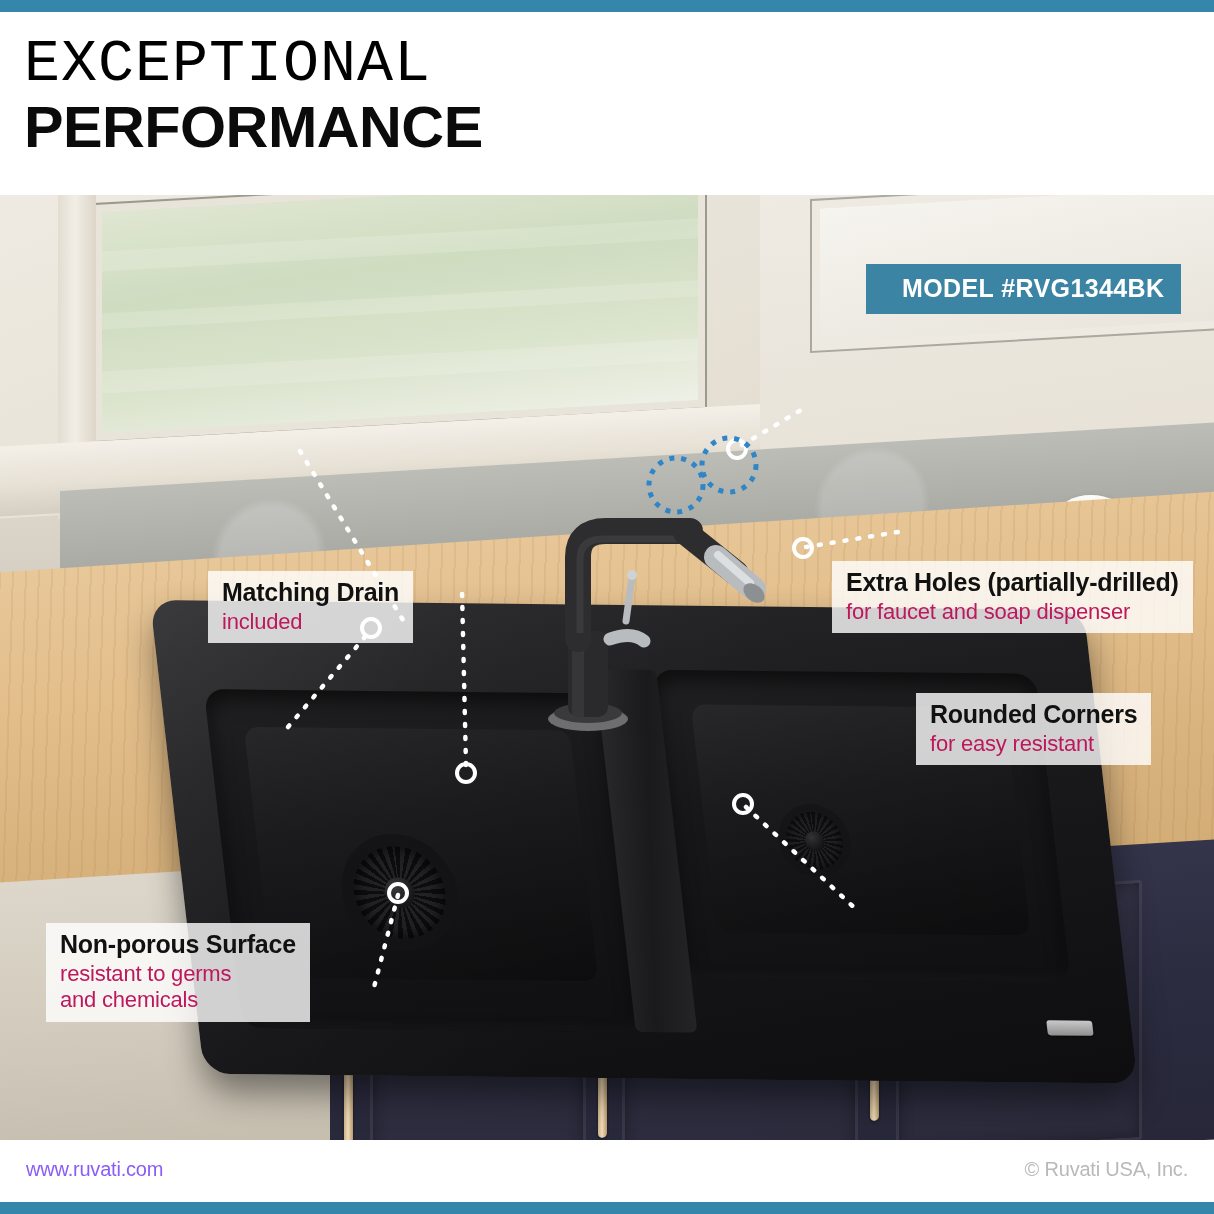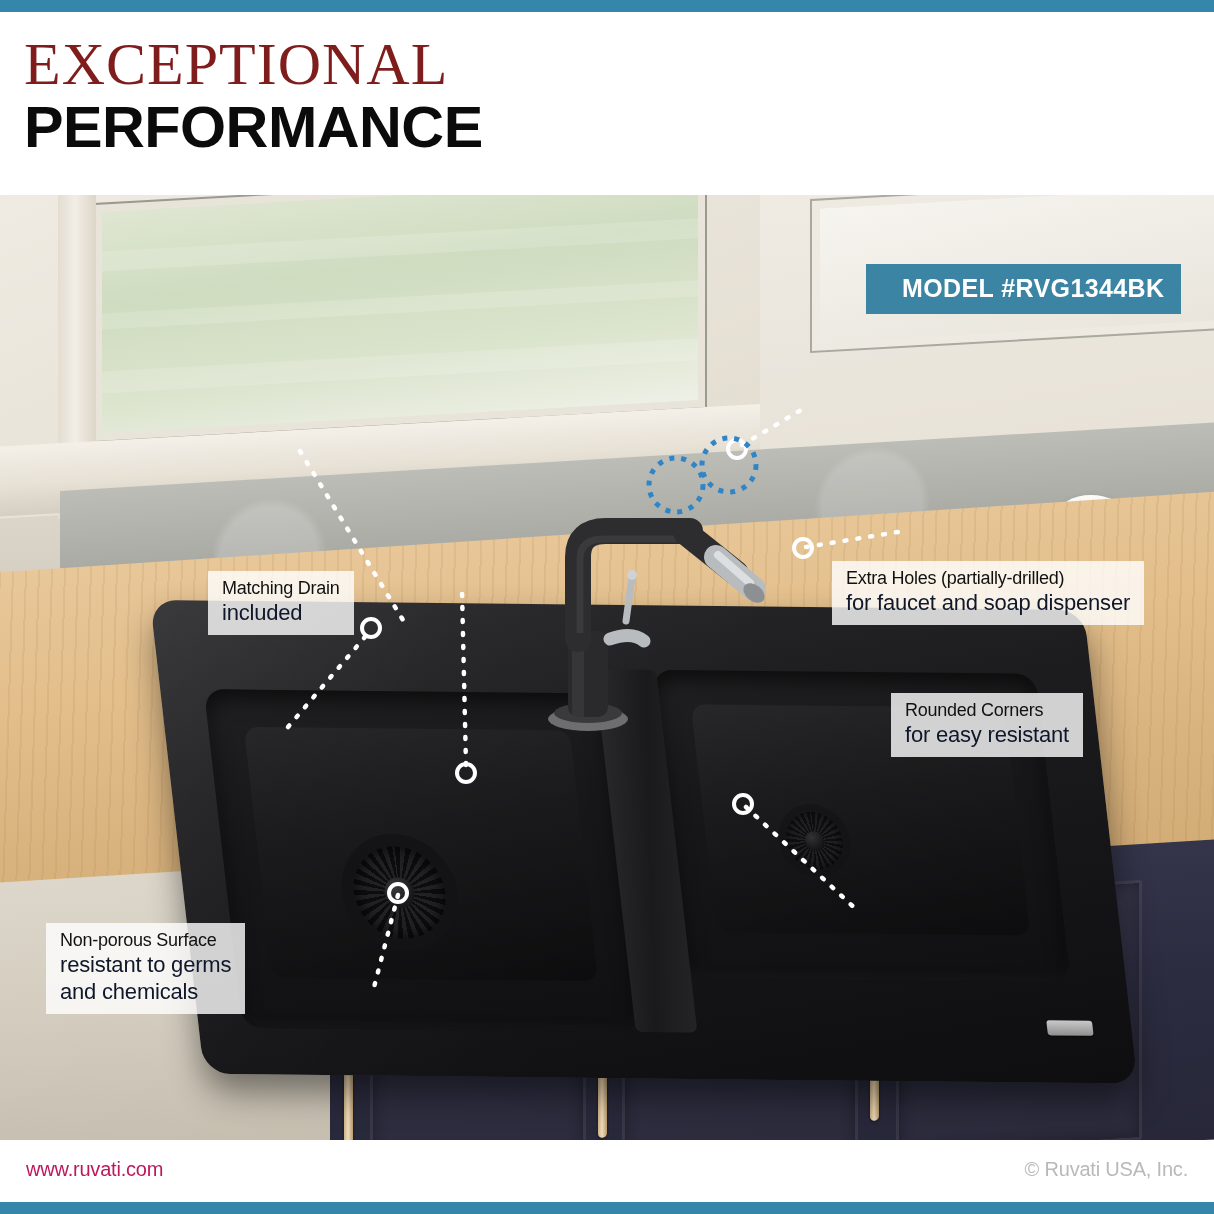--- a/index.html
+++ b/index.html
@@ -40,22 +40,22 @@
   }
   #headline {
     position: absolute;
     left: 24px; top: 20px;
   }
   #headline-top {
     font-size: 60px;
     line-height: 64px;
     letter-spacing: 1px;
     font-weight: 300;
-    color: #7f1d1d;
-    font-family: Liberation Serif, serif;
+    color: #000000;
+    font-family: Liberation Mono, monospace;
   }
   #headline-bottom {
     font-size: 57px;
     line-height: 62px;
     letter-spacing: -0.5px;
     font-weight: bold;
     color: #0B0B0B;
     font-family: "Liberation Sans", sans-serif;
     transform: scaleX(1.04);
     transform-origin: left center;
@@ -288,39 +288,39 @@
   #callouts svg { display: block; width: 100%; height: 100%; overflow: visible; }
 
   .callout {
     position: absolute;
     padding: 7px 14px 9px 14px;
     background: rgba(255,255,255,0.80);
     color: #111112;
     line-height: 1.18;
   }
   .callout .c-title {
-    font-weight: normal;
-    font-size: 18px;
+    font-weight: bold;
+    font-size: 25px;
     letter-spacing: -0.25px;
     white-space: nowrap;
     display: block;
   }
   .callout .c-sub {
     font-weight: normal;
     font-size: 22px;
     letter-spacing: -0.2px;
-    color: #0f172a;
+    color: #be185d;
     white-space: nowrap;
     display: block;
     margin-top: 1px;
   }
 
   #co-matching-drain { left: 208px; top: 376px; }
   #co-extra-holes    { left: 812px; top: 366px; margin-left: 20px; }
-  #co-rounded        { left: 891px; top: 498px; }
+  #co-rounded        { left: 916px; top: 498px; }
   #co-nonporous      { left: 46px;  top: 728px; }
   #co-smooth         { left: 684px; top: 918px; }
 
   
   #model-badge {
     position: absolute;
     left: 866px; top: 264px;
     padding: 10px 16px 11px 36px;
     background: #3C84A4;
     color: #ffffff;
@@ -335,21 +335,21 @@
   #footer {
     position: absolute;
     left: 0; bottom: 12px;
     width: 1214px; height: 62px;
     background: #ffffff;
   }
   #footer-url {
     position: absolute;
     left: 26px; top: 18px;
     font-size: 20px;
-    color: #be185d;
+    color: #8b5cf6;
     letter-spacing: -0.2px;
   }
   #footer-copy {
     position: absolute;
     right: 26px; top: 18px;
     font-size: 20px;
     color: #b9b9b9;
     letter-spacing: -0.2px;
   }
 </style>

